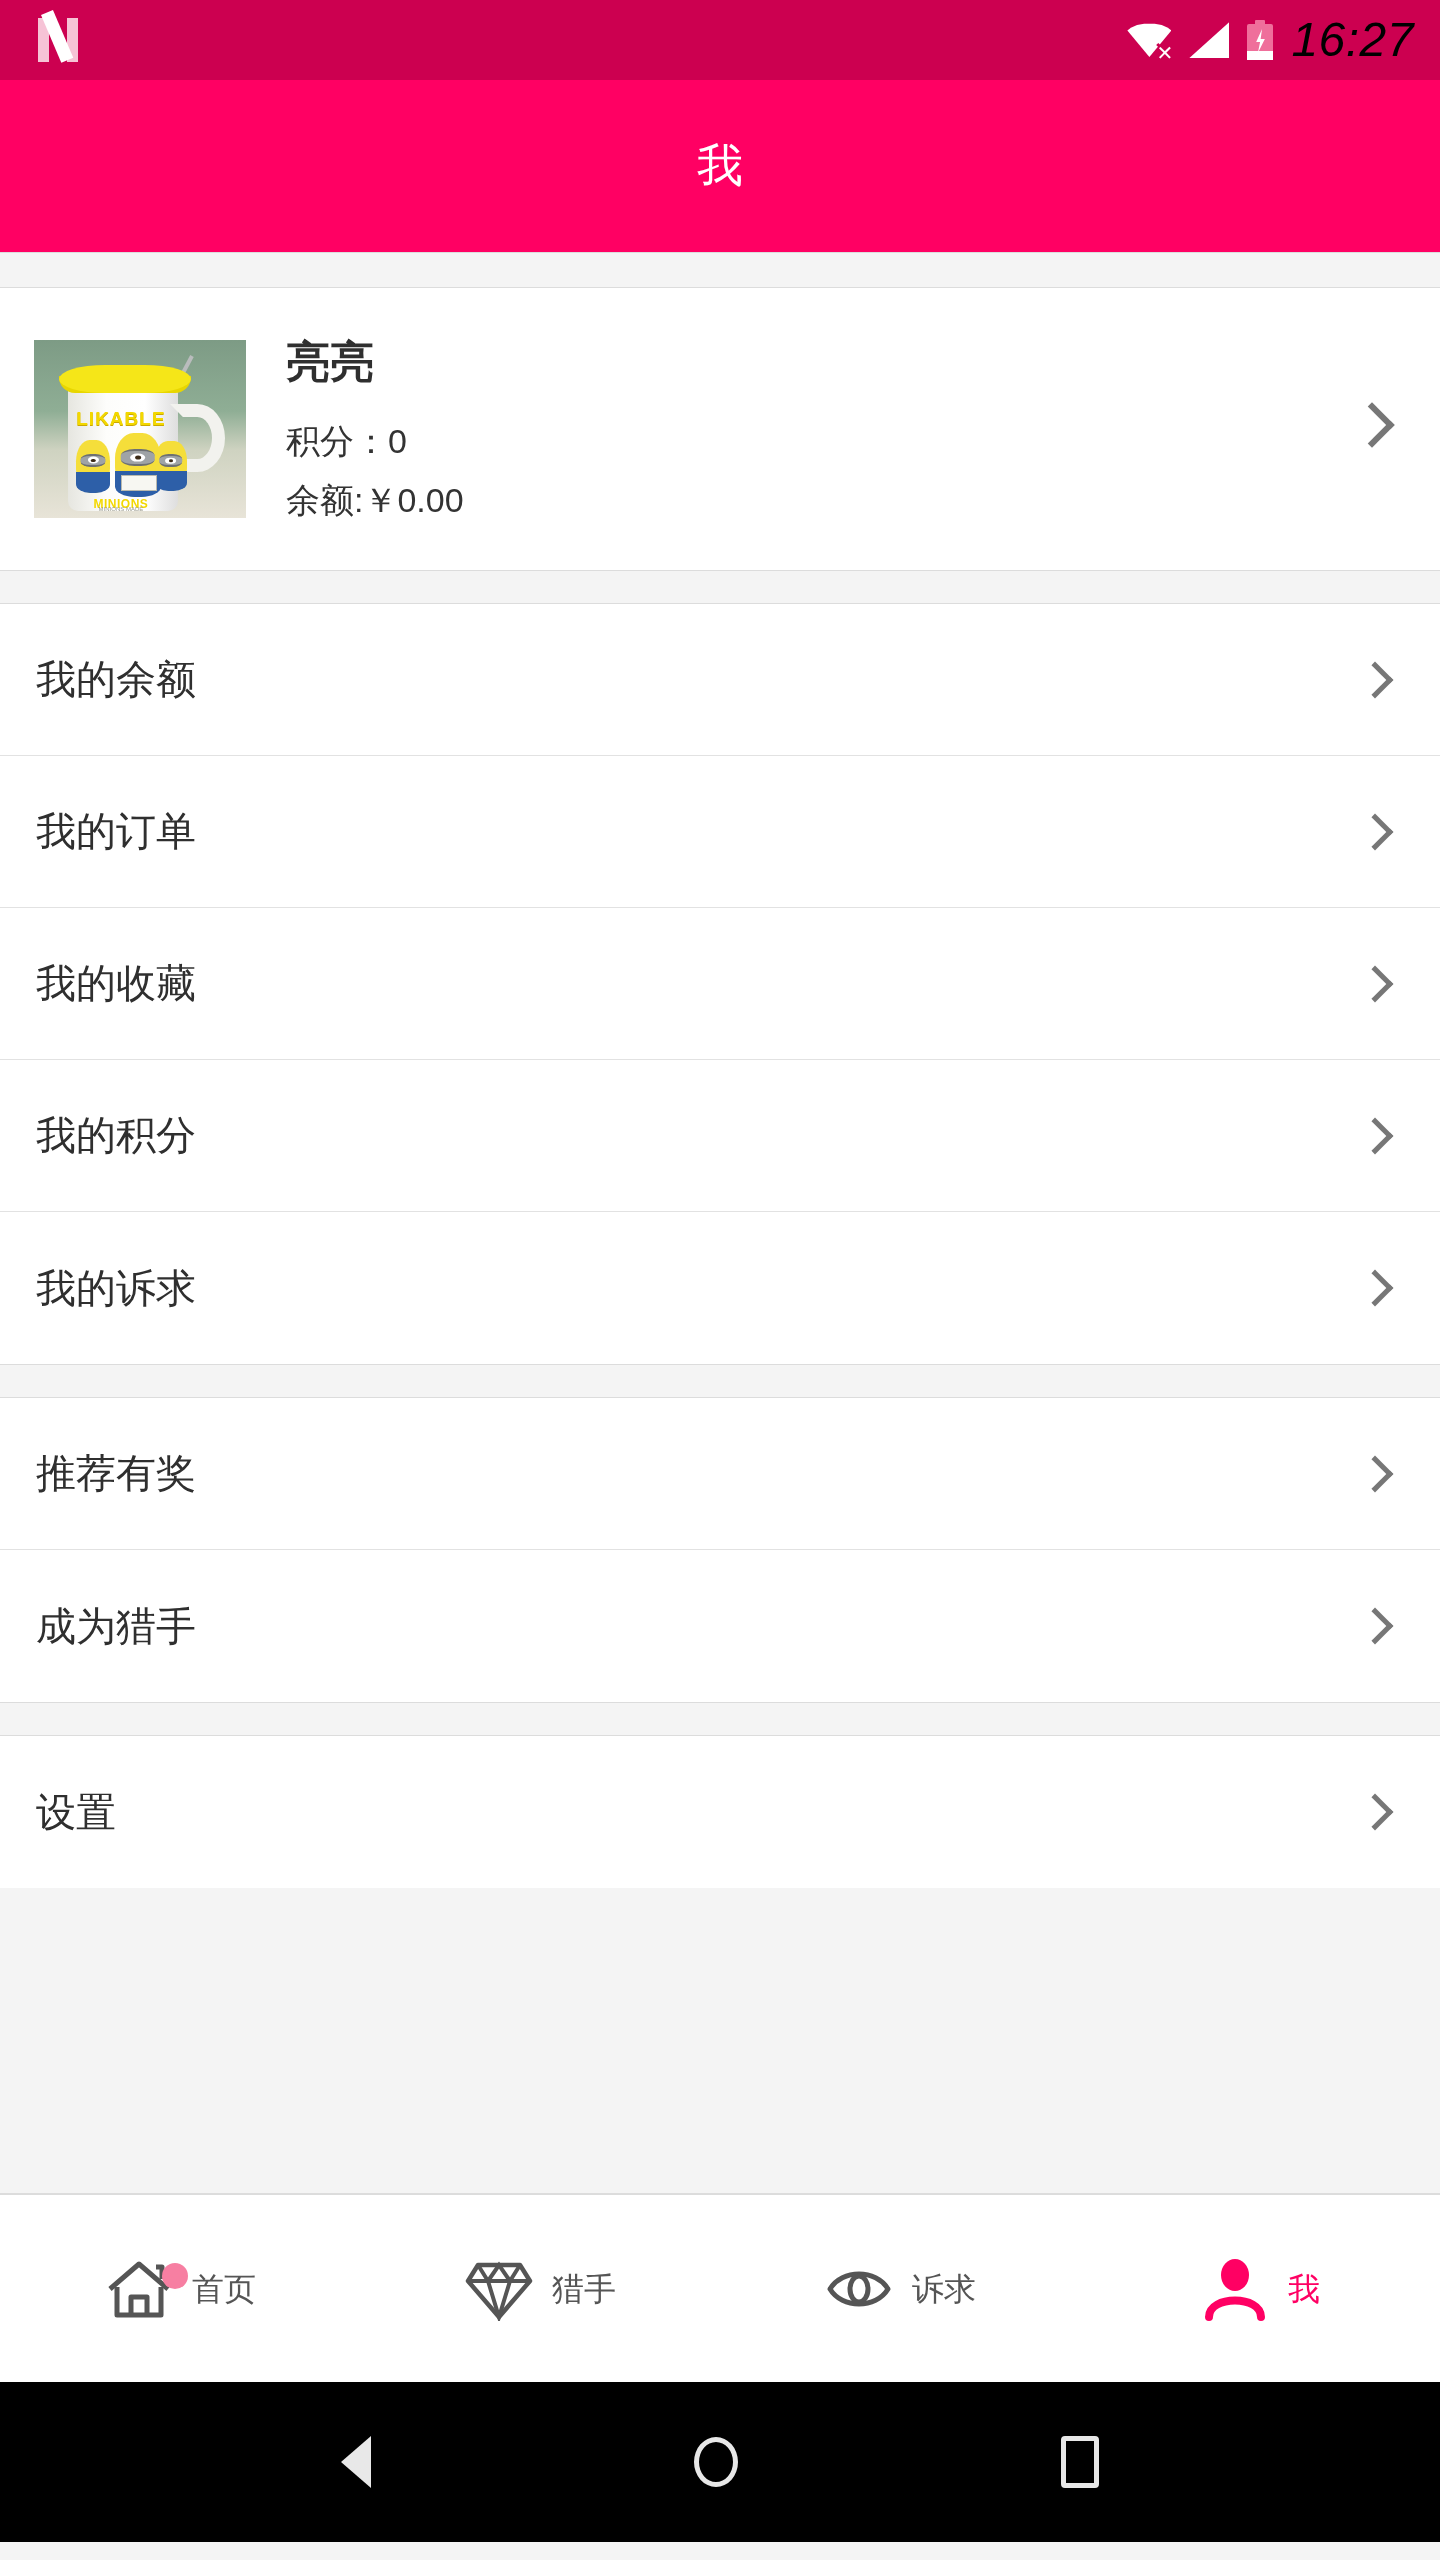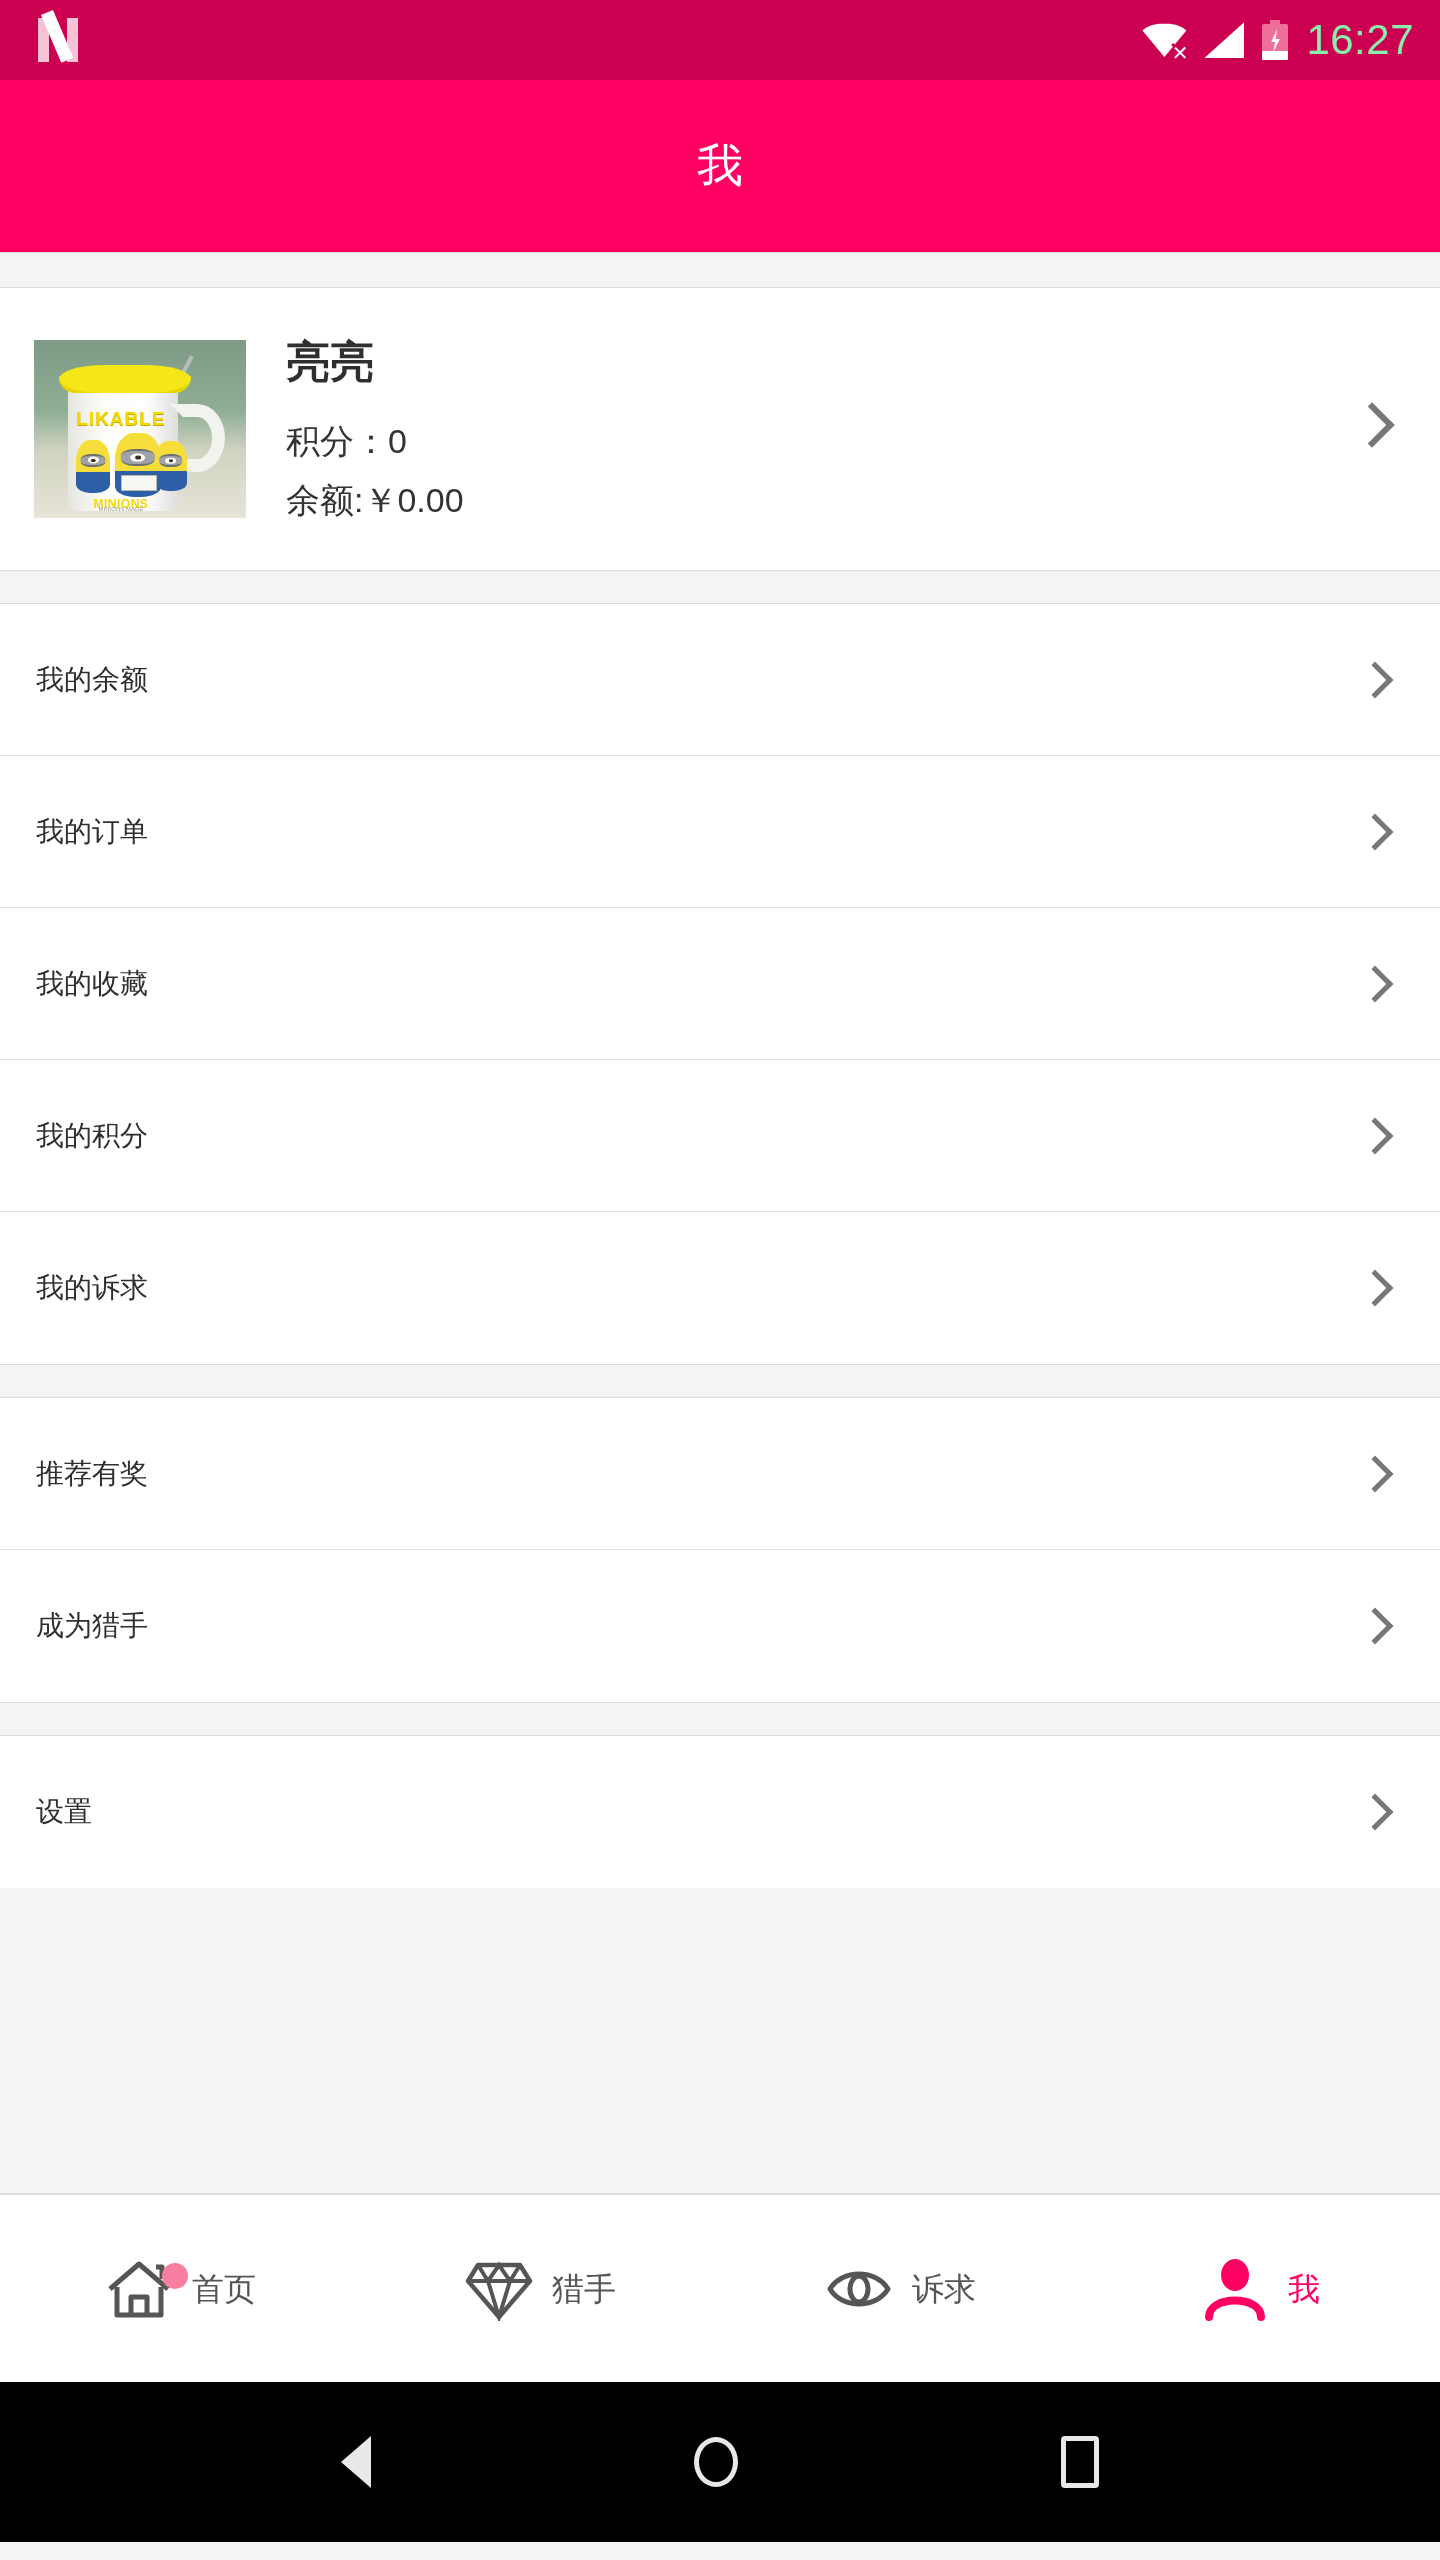--- a/index.html
+++ b/index.html
@@ -55,21 +55,21 @@
     position:absolute; left:8px; top:0; width:10px; height:6px;
     background:#ef6f9b; border-radius:1px;
   }
   .ico-battery .fill{
     position:absolute; left:0; bottom:0; width:26px; height:9px; background:#fff;
   }
   .ico-battery .bolt{
     position:absolute; left:6px; top:9px; width:14px; height:24px; background:#fff;
     clip-path: polygon(62% 0, 20% 54%, 48% 54%, 32% 100%, 82% 42%, 52% 42%);
   }
-  .clock{ color:#86efac; font-size:42px; letter-spacing:0.5px; line-height:1; }
+  .clock{ color:#000000; font-size:48px; letter-spacing:0.5px; line-height:1;font-style:italic; }
 
   
   .appbar{
     height:172px; background:#FF0063;
     display:flex; align-items:center; justify-content:center;
   }
   .appbar-title{ color:#fff; font-size:46px; }
 
   
   .gap{ background:#f4f4f4; border-top:1px solid #dcdcdc; border-bottom:1px solid #dcdcdc; }
@@ -156,21 +156,21 @@
   .chev-big{ width:32px; height:32px; border-width:6px; }
   .profile .chev{ position:absolute; right:52px; top:50%; margin-top:-20px; }
 
   
   .row{
     height:152px; background:#fff; display:flex; align-items:center;
     justify-content:space-between; padding:0 52px 0 36px;
     border-bottom:1px solid #e2e2e2;
   }
   .row:last-child{ border-bottom:none; }
-  .row-label{ font-size:28px; color:#2f2f2f; }
+  .row-label{ font-size:40px; color:#2f2f2f; }
 
   
   .filler{ background:#f4f4f4; border-bottom:1px solid #dcdcdc; }
   .tabbar{
     height:188px; background:#fff; display:flex; align-items:center;
     border-top:1px solid #dcdcdc;
   }
   .tab{
     flex:1; display:flex; flex-direction:row; align-items:center; justify-content:center;
     gap:18px; position:relative; height:100%;

